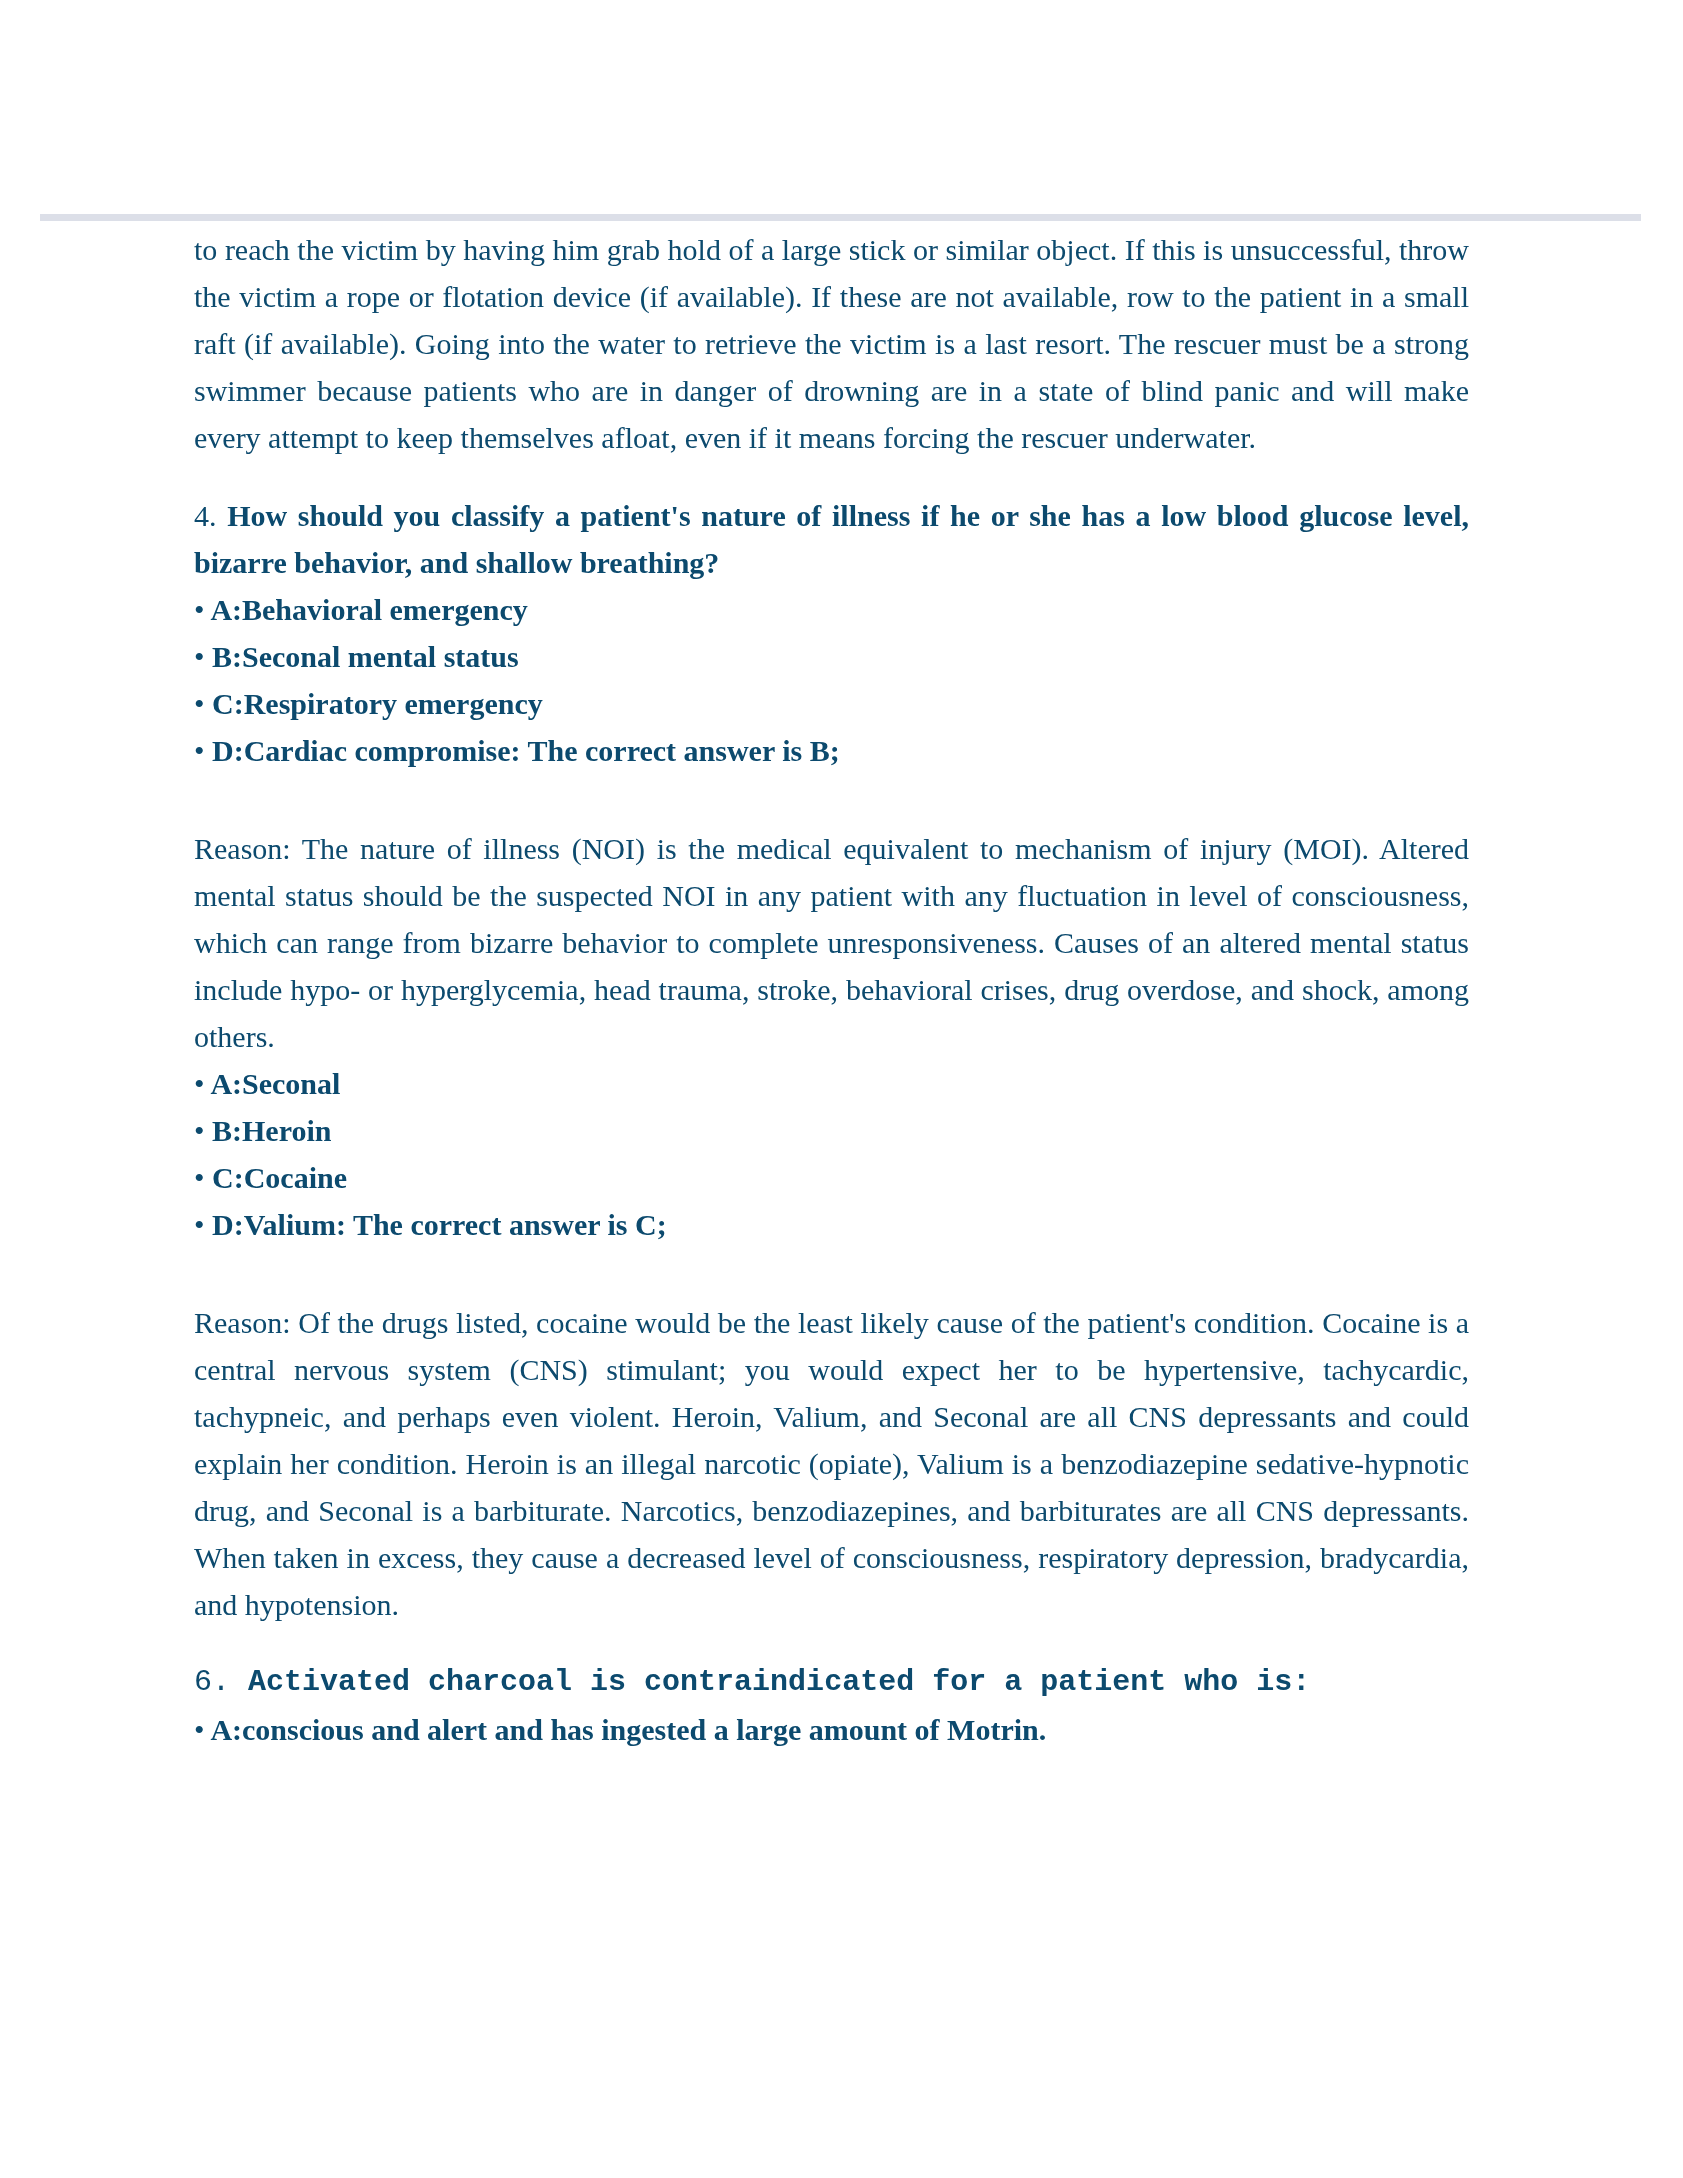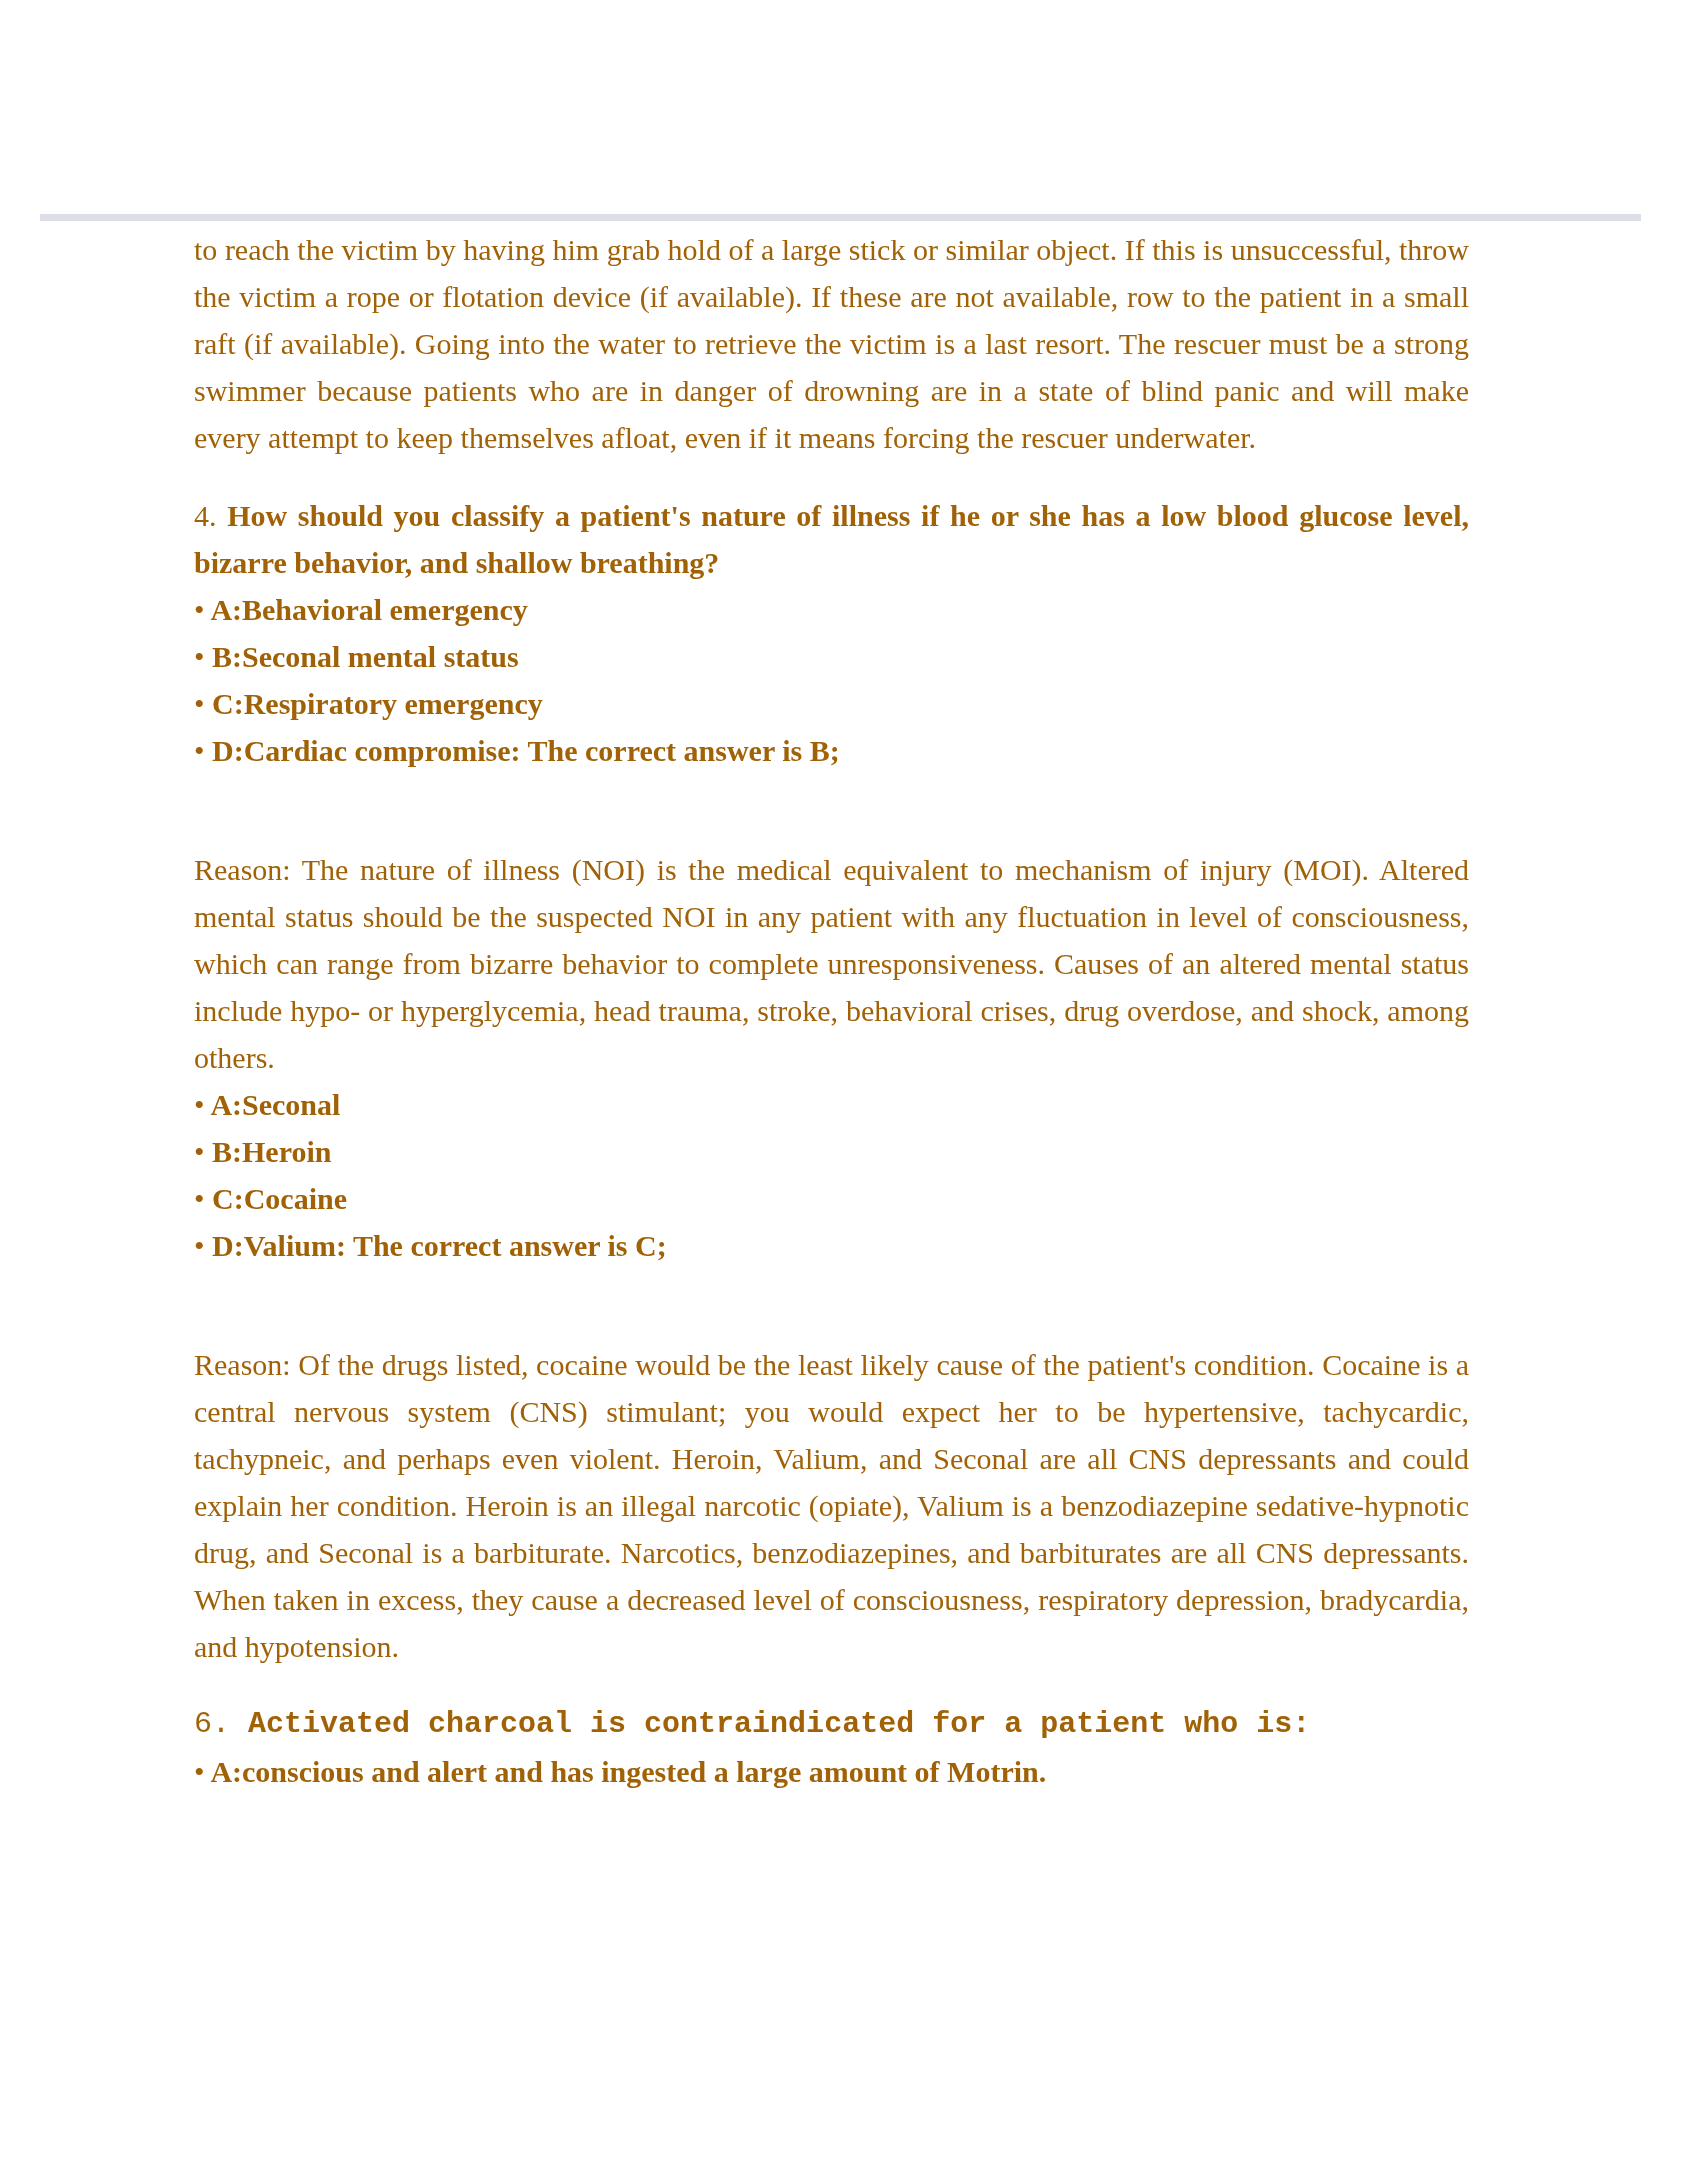--- a/index.html
+++ b/index.html
@@ -36,30 +36,30 @@
     left: 194px;
     top: 226px;
     width: 1275px;
   }
   p {
     margin: 0;
     font-size: 30px;
     line-height: 47px;
     text-align: justify;
     text-justify: inter-word;
-    color: #a16207;
+    color: #0c4a6e;
   }
   p.para-body {
     font-weight: normal;
   }
   p.gap-before {
     margin-top: 31px;
   }
   p.gap-before-lg {
-    margin-top: 72px;
+    margin-top: 51px;
   }
   .q-stem {
     font-weight: bold;
   }
   .q-num {
     font-weight: normal;
   }
   .opt {
     font-weight: bold;
     text-align: left;

